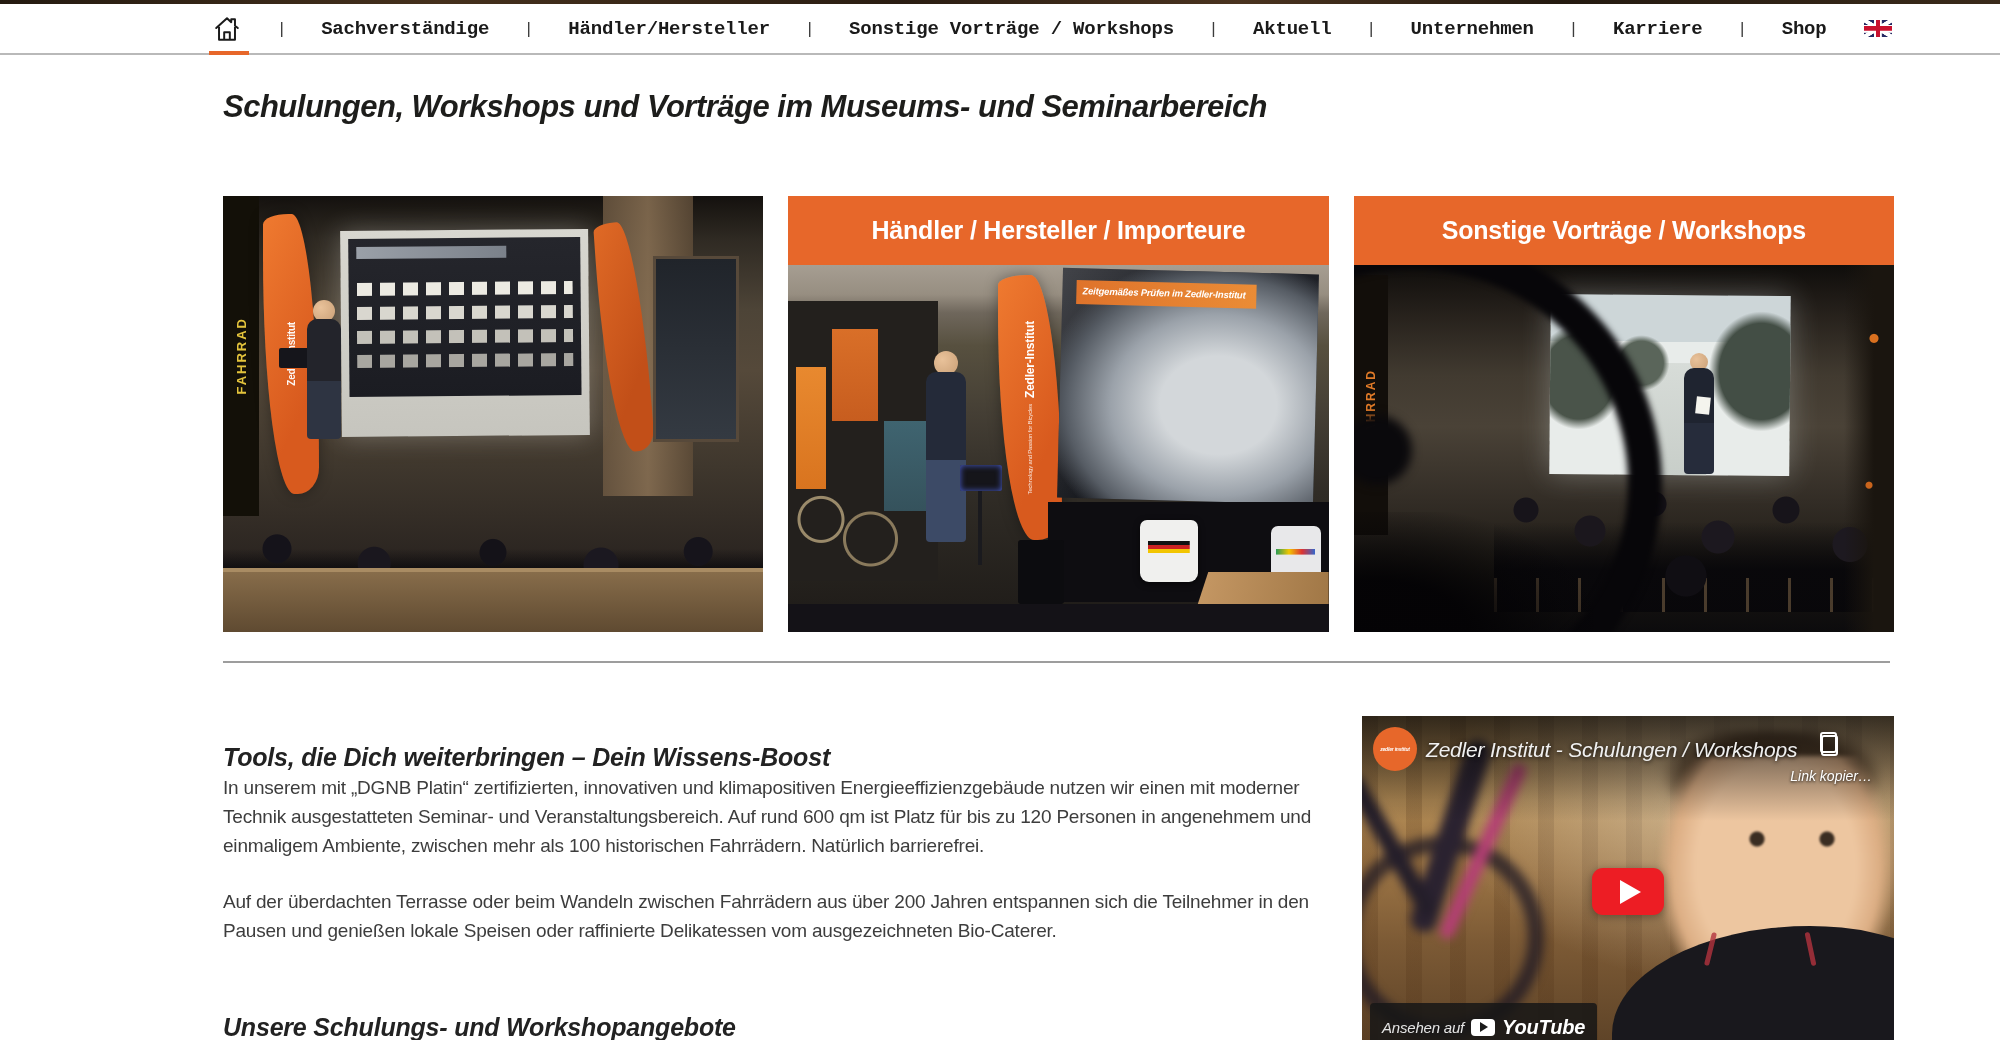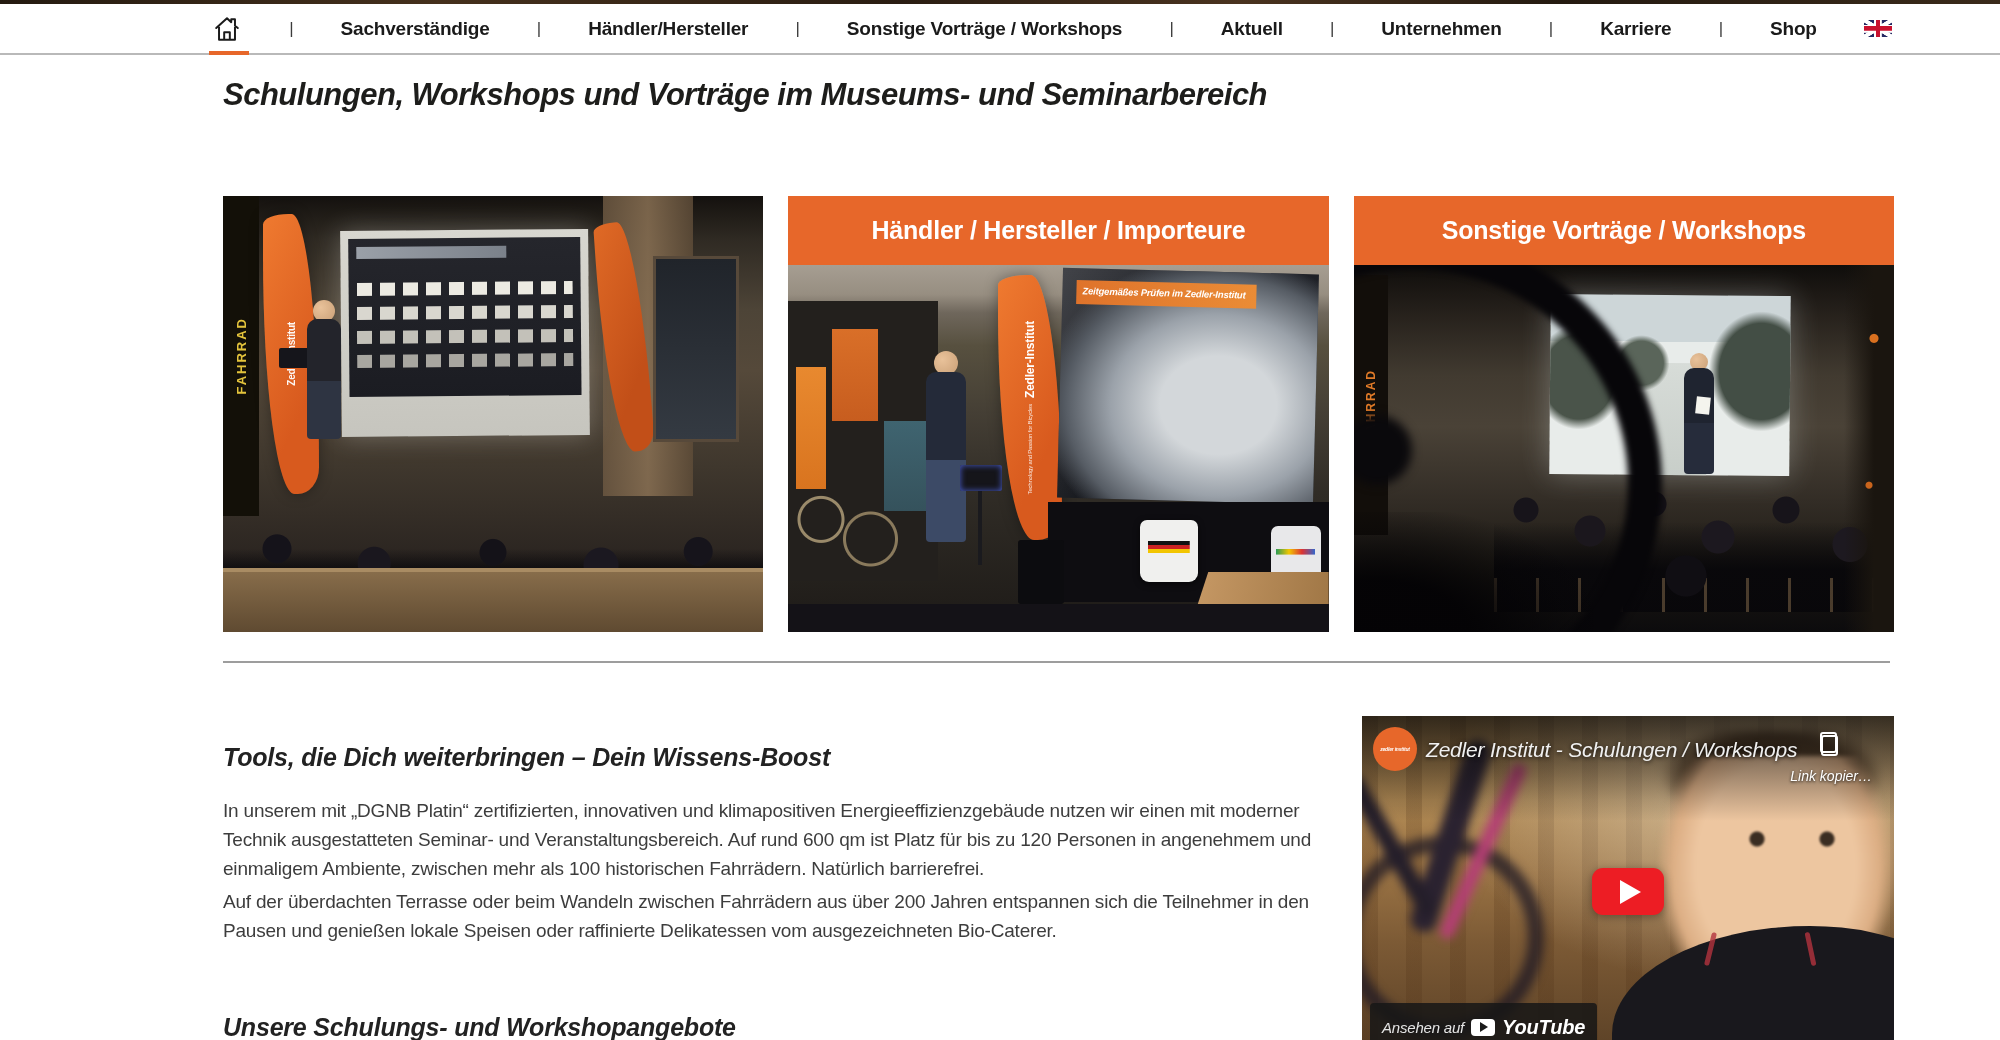--- a/index.html
+++ b/index.html
@@ -8,37 +8,37 @@
   .abs{position:absolute;}
 
   
   .top-strip{left:0;top:0;width:2000px;height:4px;
     background:linear-gradient(90deg,#241a10,#45301c 22%,#2a1d12 45%,#4a331f 62%,#241a10 78%,#3a2a1a 100%);}
   .nav{left:0;top:4px;width:2000px;height:49px;background:#fff;border-bottom:2px solid #b9b9b9;}
   .nav-row{position:absolute;left:212px;right:108px;top:0;height:49px;display:flex;align-items:center;justify-content:space-between;}
   .nav-home{position:relative;display:flex;align-items:center;height:49px;cursor:pointer;}
   .nav-home svg{display:block;}
   .active-underline{position:absolute;left:-3px;bottom:-2px;width:40px;height:4px;background:#e7672a;}
-  .nav-item{font-size:19px;font-weight:700;color:#1a1a1a;text-decoration:none;cursor:pointer;white-space:nowrap;}
+  .nav-item{font-size:19px;font-weight:700;color:#1a1a1a;text-decoration:none;cursor:pointer;white-space:nowrap;font-family:Liberation Mono, monospace;}
   .nav-sep{color:#3c3c3c;font-size:17px;font-weight:400;}
   .uk-flag{width:28px;height:17px;border-radius:2px;cursor:pointer;background:
     linear-gradient(#c8102e,#c8102e) 50% 50%/16% 100% no-repeat,
     linear-gradient(#c8102e,#c8102e) 50% 50%/100% 28% no-repeat,
     linear-gradient(#fff,#fff) 50% 50%/28% 100% no-repeat,
     linear-gradient(#fff,#fff) 50% 50%/100% 46% no-repeat,
     linear-gradient(31deg,transparent 42%,#fff 44% 56%,transparent 58%),
     linear-gradient(-31deg,transparent 42%,#fff 44% 56%,transparent 58%),
     #252a63;}
 
   
-  .h1{left:223px;top:56px;font-size:31px;font-weight:700;font-style:italic;color:#1d1d1b;letter-spacing:-0.5px;}
+  .h1{left:223px;top:68px;font-size:31px;font-weight:700;font-style:italic;color:#1d1d1b;letter-spacing:-0.5px;}
   .h2{left:223px;top:722px;font-size:25px;font-weight:700;font-style:italic;color:#222;}
   .h3{left:223px;top:992px;font-size:25px;font-weight:700;font-style:italic;color:#222;}
   .para{left:223px;width:1120px;font-size:19px;line-height:29px;color:#3d3d3d;}
-  .p1{top:772px;margin-top:24px;} .p2{top:868px;}
+  .p1{top:749px;margin-top:24px;} .p2{top:868px;}
   .divider{left:223px;top:661px;width:1667px;height:2px;background:#9d9d9d;}
 
   
   .cards{left:223px;top:196px;width:1671px;height:436px;display:flex;gap:25px;}
   .card{flex:1;display:flex;flex-direction:column;cursor:pointer;text-decoration:none;}
   .card-header{height:69px;background:#e7672a;color:#fff;font-size:25px;font-weight:700;
     display:flex;align-items:center;justify-content:center;letter-spacing:-0.2px;}
   .photo{position:relative;flex:1;overflow:hidden;background:#2b2520;}
   .photo .abs{position:absolute;}
 

